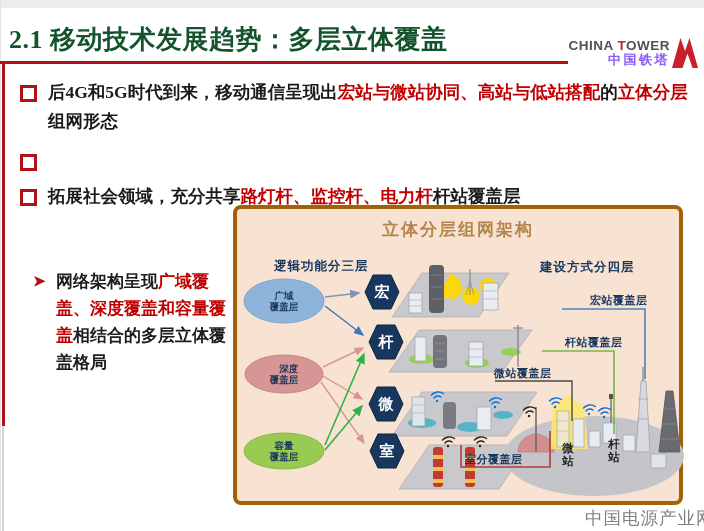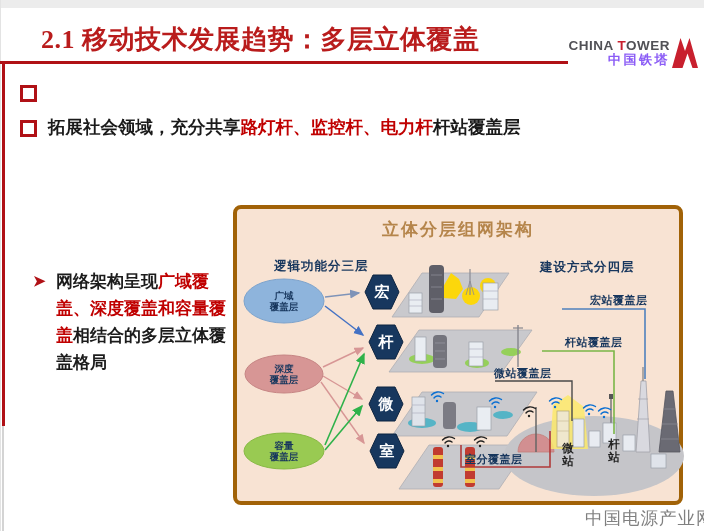--- a/index.html
+++ b/index.html
@@ -1,21 +1,21 @@
 <!DOCTYPE html>
 <html><head>
 <meta charset="utf-8">
 <style>
   html,body{margin:0;padding:0;background:#fff;}
   .slide{position:relative;width:704px;height:531px;background:#ffffff;overflow:hidden;
          font-family:"Liberation Sans",sans-serif;}
   .top-band{position:absolute;left:0;top:0;width:704px;height:8px;background:#ececec;}
   .left-hairline{position:absolute;left:0;top:0;width:1px;height:531px;background:#e3e3e3;}
   .page-title{position:absolute;left:9px;top:22px;font-family:"Liberation Serif",serif;
-              font-weight:700;font-size:26px;color:#b91c1c;letter-spacing:.5px;white-space:nowrap;margin-left:32px;}
+              font-weight:700;font-size:26px;color:#14532d;letter-spacing:.5px;white-space:nowrap;}
   .title-rule{position:absolute;left:0;top:61px;width:568px;height:3px;background:#b01116;}
   .red-vline{position:absolute;left:2px;top:64px;width:3px;height:362px;background:#b01116;}
   .gray-vline{position:absolute;left:2px;top:426px;width:2px;height:105px;background:#d4d4d4;}
 
   
   .logo{position:absolute;right:4px;top:36px;display:flex;align-items:center;}
   .logo-text{display:flex;flex-direction:column;align-items:flex-end;line-height:14px;}
   .logo-en{font-size:13.5px;font-weight:700;color:#515156;letter-spacing:.5px;}
   .logo-en .red-t{color:#c8202e;}
   .logo-zh{font-size:13px;font-weight:700;color:#8b5cf6;letter-spacing:2.5px;}
@@ -74,20 +74,27 @@
     <div class="logo-text">
       <div class="logo-en"><span>CHINA </span><span class="red-t">T</span><span>OWER</span></div>
       <div class="logo-zh">中国铁塔</div>
     </div>
     <svg width="30" height="34" viewBox="0 0 30 34">
       <path d="M2,32 L10.5,2 L15,15 L19.5,2 L28,32 L22.5,32 L17.5,17.5 L12.5,32 Z" fill="#c8202e"></path>
     </svg>
   </div>
 
   <div class="bullets">
+    <div class="bullet">
+      <span class="bullet-marker"></span>
+      <div>
+        <div><span class="seg-k">后4G和5G时代到来，移动通信呈现出</span><span class="seg-r">宏站与微站协同、高站与低站搭配</span><span class="seg-k">的</span><span class="seg-r">立体分层</span></div>
+        <div><span class="seg-k">组网形态</span></div>
+      </div>
+    </div>
     <div class="bullet">
       <span class="bullet-marker"></span>
     </div>
     <div class="bullet">
       <span class="bullet-marker"></span>
       <div>
         <div><span class="seg-k">拓展社会领域，充分共享</span><span class="seg-r">路灯杆、监控杆、电力杆</span><span class="seg-k">杆站覆盖层</span></div>
       </div>
     </div>
   </div>
@@ -239,21 +246,21 @@
     </svg>
 
     <div class="dg-title">立体分层组网架构</div>
     <div class="dg-heading hd-left">逻辑功能分三层</div>
     <div class="dg-heading hd-right">建设方式分四层</div>
 
     <div class="oval-label" style="left:47px;top:92px;">
       <div>广域</div>
         <div>覆盖层</div>
     </div>
-    <div class="oval-label" style="left:47px;top:165px;">
+    <div class="oval-label" style="left:47px;top:165px;text-align:right;">
       <div>深度</div>
         <div>覆盖层</div>
     </div>
     <div class="oval-label" style="left:47px;top:242px;">
       <div>容量</div>
         <div>覆盖层</div>
     </div>
 
     <div class="hex-label" style="left:145px;top:83px;">宏</div>
     <div class="hex-label" style="left:149px;top:133px;">杆</div>

